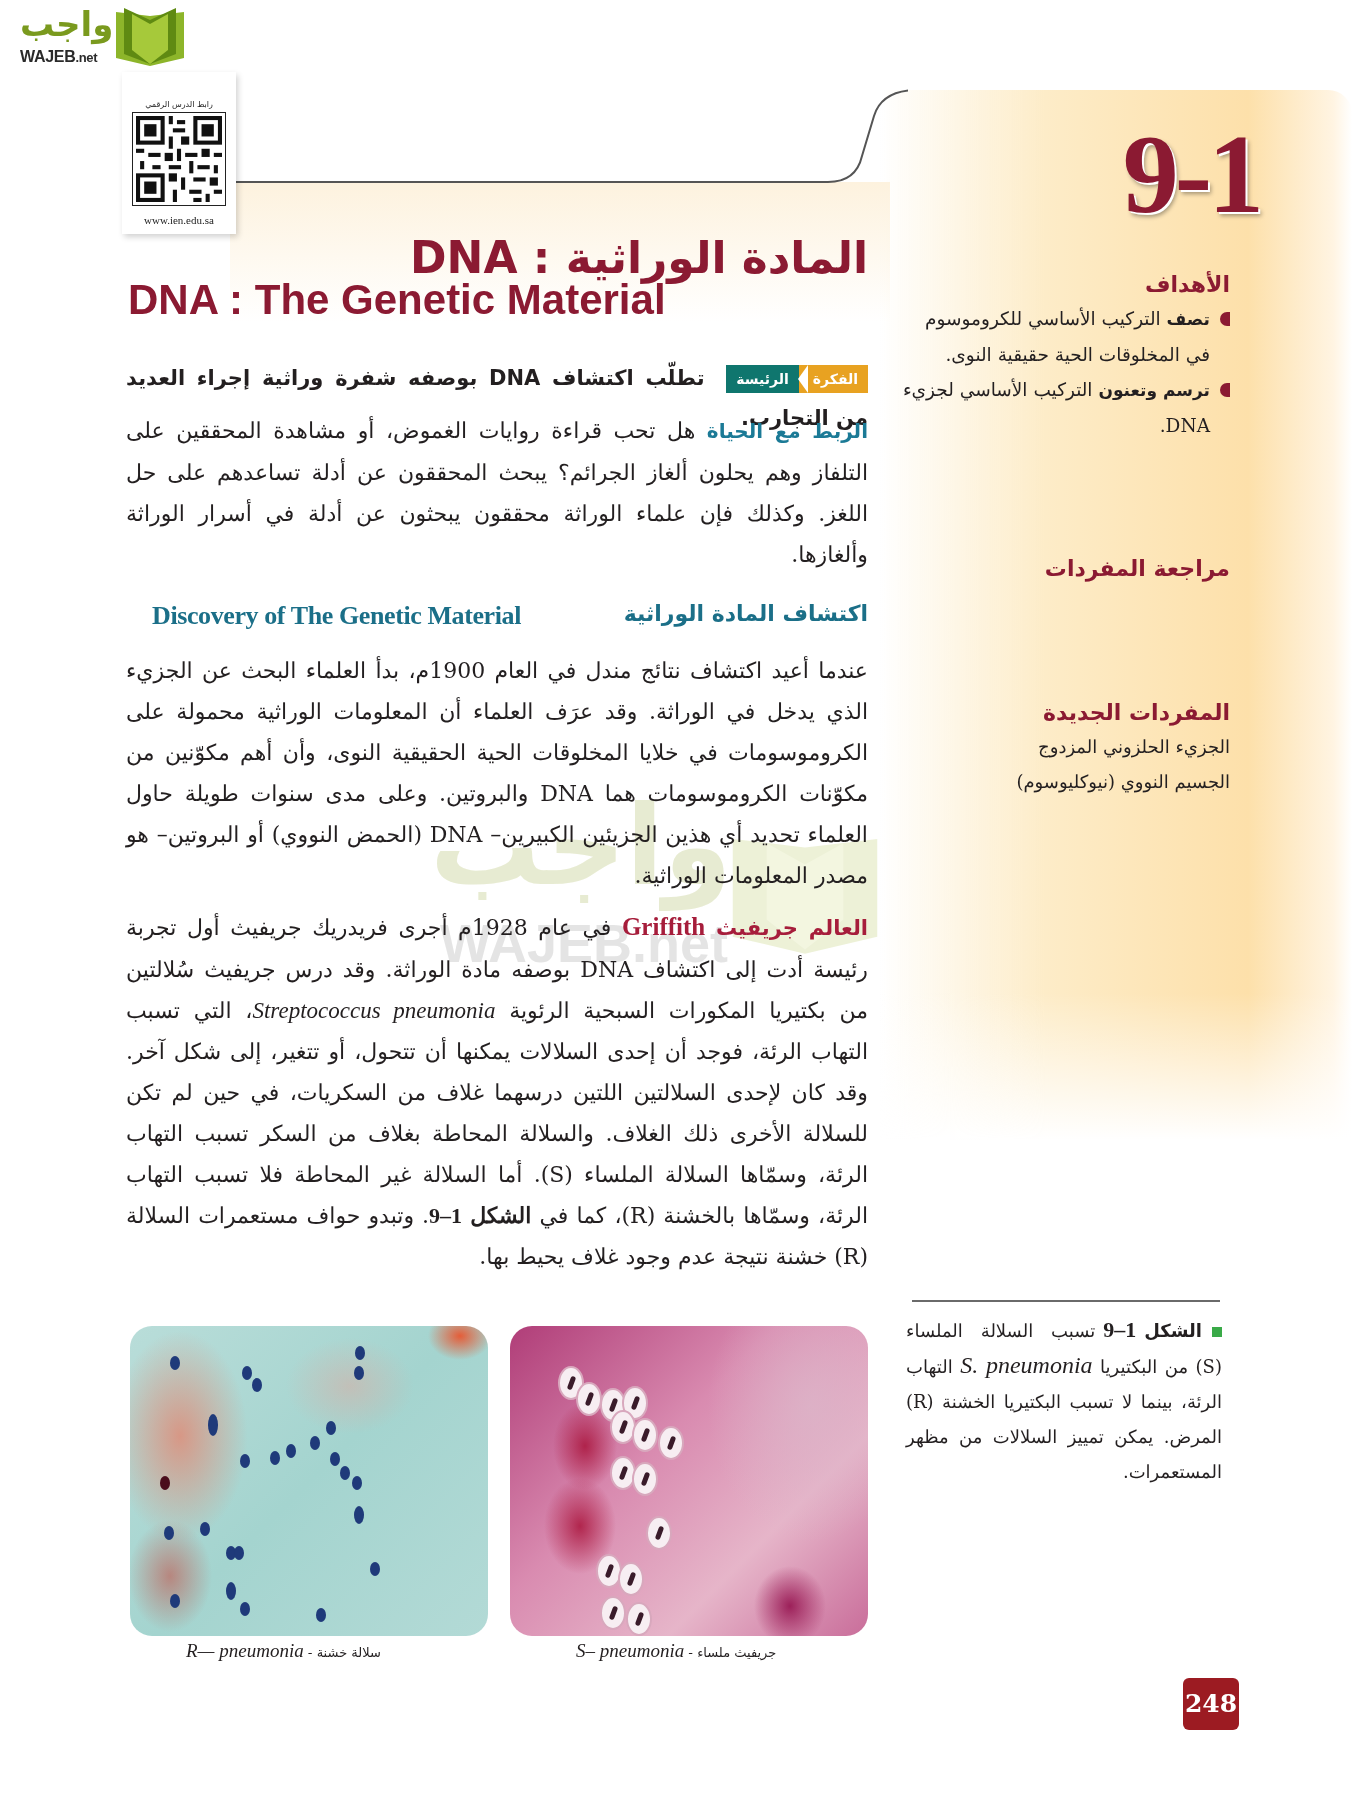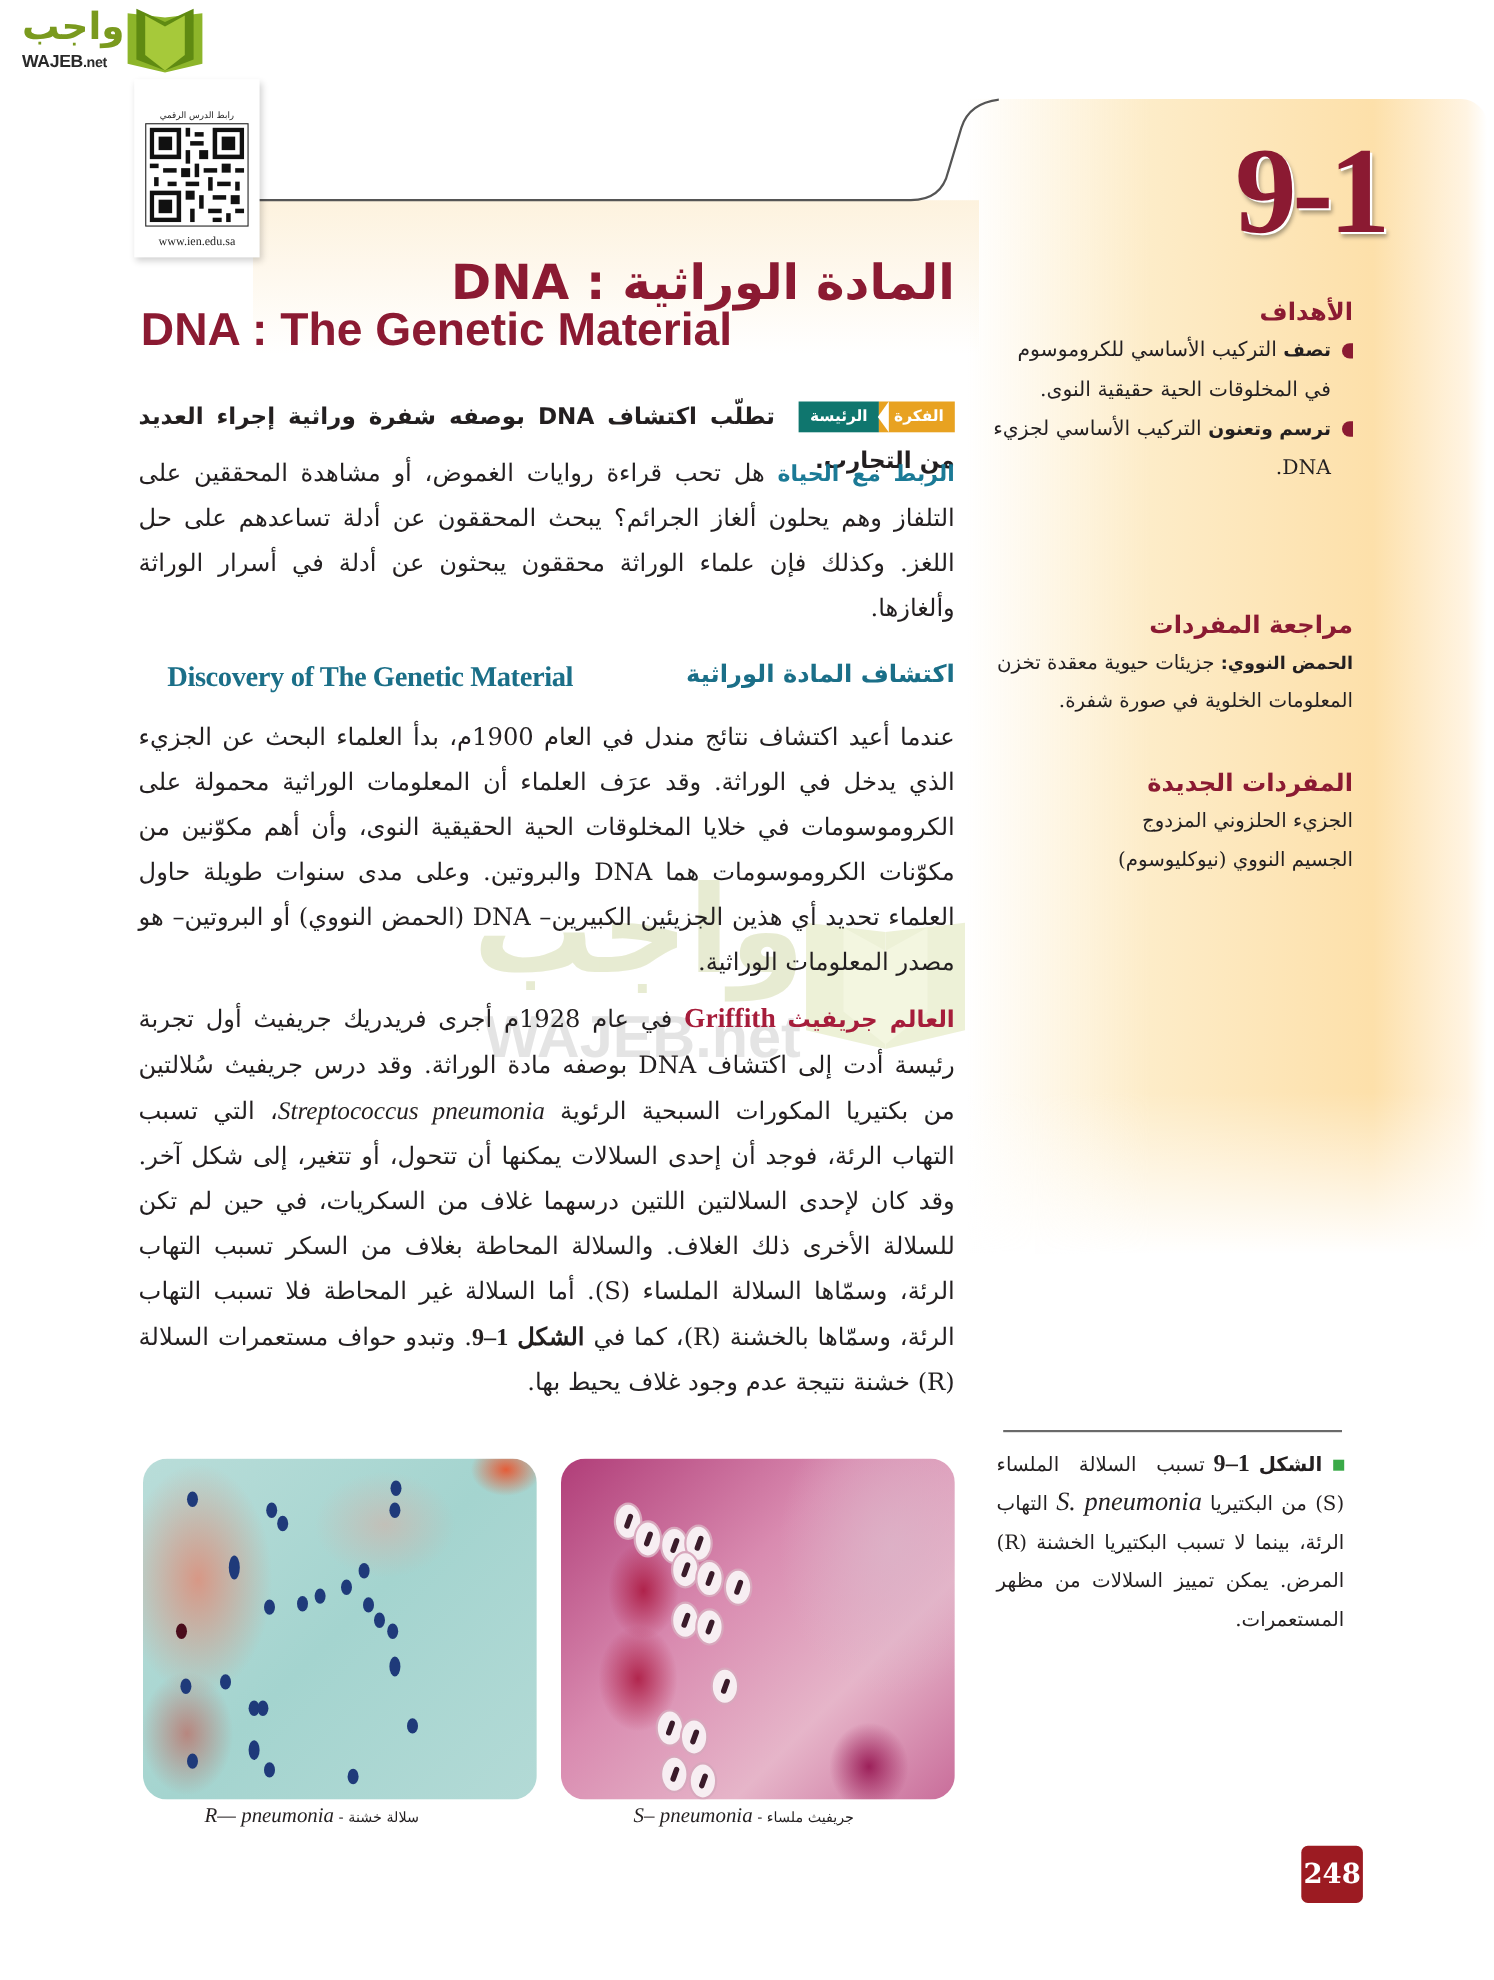--- a/index.html
+++ b/index.html
@@ -247,24 +247,20 @@
 <div class="side" style="top:272px;">
   <div class="side-h">الأهداف</div>
   <ul class="side-list" style="margin-top:4px;">
     <li><span class="bullet"></span><b>تصف</b> <span>التركيب الأساسي للكروموسوم في المخلوقات الحية حقيقية النوى.</span></li>
     <li><span class="bullet"></span><b>ترسم وتعنون</b> <span>التركيب الأساسي لجزيء DNA.</span></li>
   </ul>
 </div>
 
 <div class="side" style="top:556px;">
   <div class="side-h">مراجعة المفردات</div>
-  <p class="side-p" style="margin-top:4px;">
-    <b>الحمض النووي:</b>
-    <span>جزيئات حيوية معقدة تخزن المعلومات الخلوية في صورة شفرة.</span>
-  </p>
 </div>
 
 <div class="side" style="top:700px;">
   <div class="side-h">المفردات الجديدة</div>
   <div class="side-p" style="margin-top:4px;">الجزيء الحلزوني المزدوج</div>
   <div class="side-p">الجسيم النووي (نيوكليوسوم)</div>
 </div>
 
 <div class="cap-rule"></div>
 <div class="caption">

